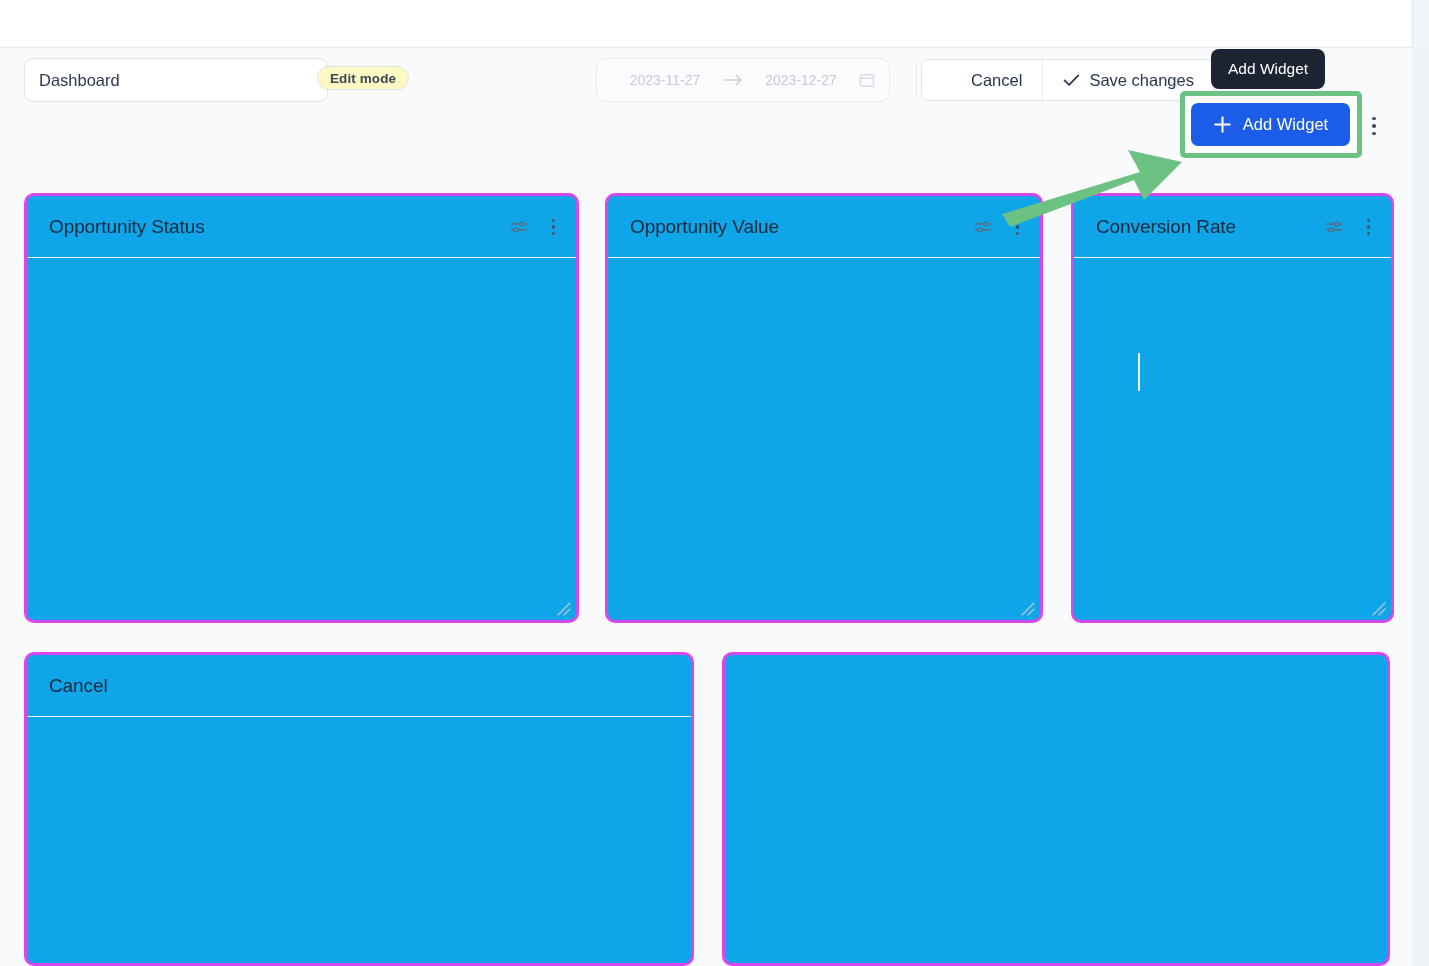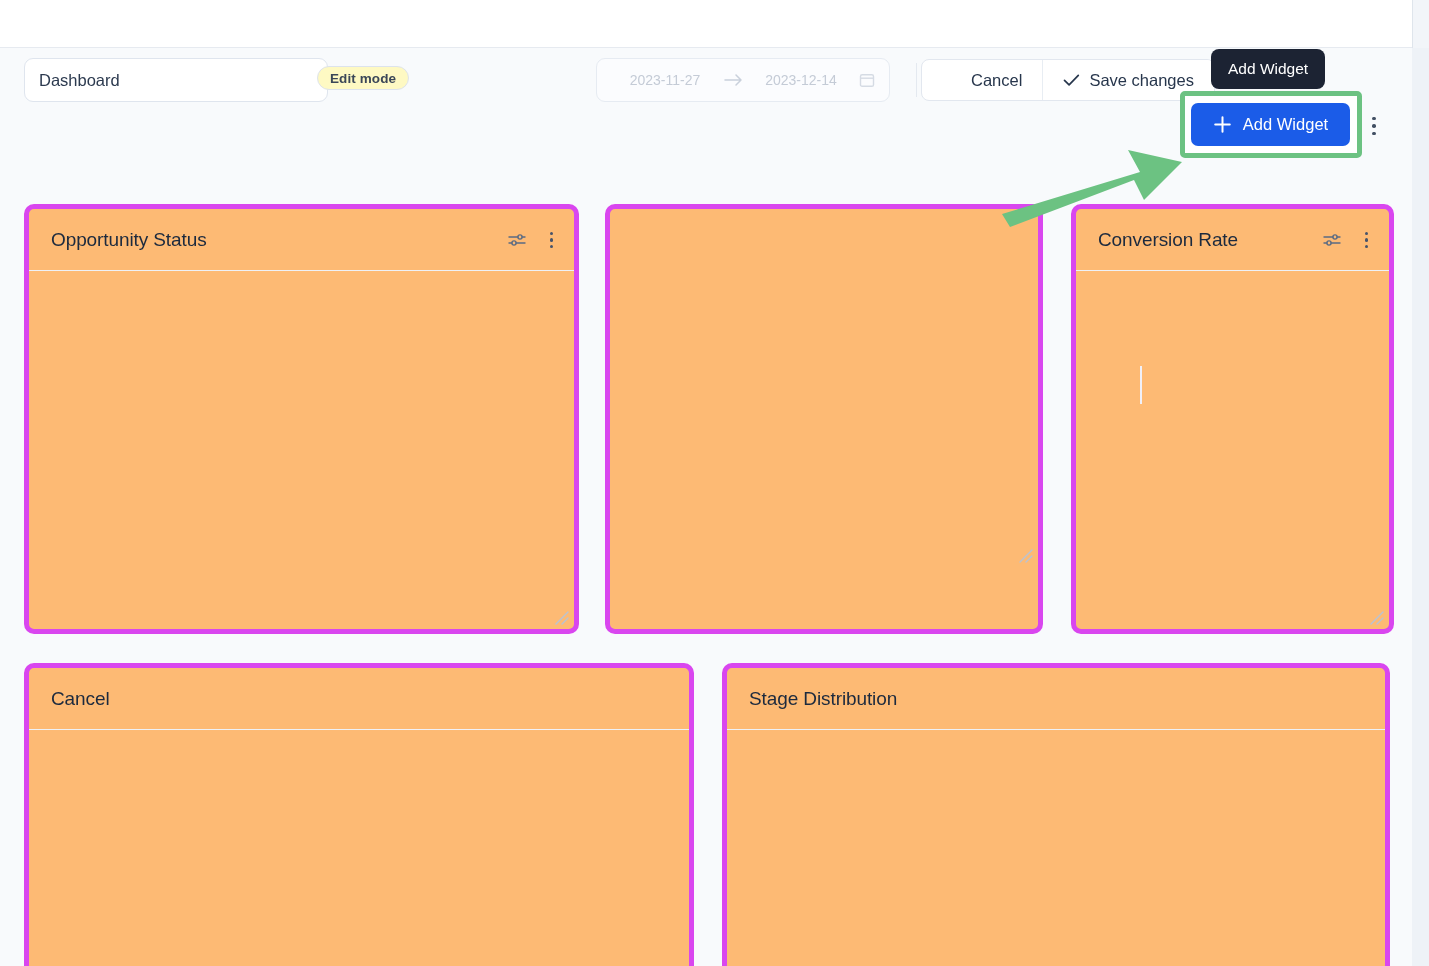--- a/index.html
+++ b/index.html
@@ -232,24 +232,23 @@
     position: absolute;
     left: 0; top: 0;
     width: 1429px; height: 966px;
     pointer-events: none;
     z-index: 5;
   }
 
   
   .widget {
     position: absolute;
-    background: #fdba74;
-    border: 5px solid #d946ef;
+    background: #0ea5e9;
+    border: 3px solid #d946ef;
     border-radius: 10px;
-    margin-top: 11px;
   }
   .widget-head {
     position: relative;
     height: 62px;
     border-bottom: 1px solid #eef1f6;
     display: flex;
     align-items: center;
     padding: 0 22px;
   }
   .widget-title {
@@ -321,21 +320,21 @@
     <span>Edit mode</span>
   </div>
 
   <div id="date-range">
     <span id="date-from" class="date-val">2023-11-27</span>
     <span id="date-arrow">
       <svg width="19" height="14" viewBox="0 0 19 14" fill="none">
         <path d="M1 7h16M12 2l5 5-5 5" stroke="currentColor" stroke-width="1.5" stroke-linecap="round" stroke-linejoin="round"></path>
       </svg>
     </span>
-    <span id="date-to" class="date-val">2023-12-14</span>
+    <span id="date-to" class="date-val">2023-12-27</span>
     <span id="cal-icon">
       <svg width="16" height="16" viewBox="0 0 16 16" fill="none">
         <rect x="1.5" y="2.8" width="13" height="11.5" rx="1.6" stroke="currentColor" stroke-width="1.4"></rect>
         <path d="M1.5 6.2h13" stroke="currentColor" stroke-width="1.4"></path>
       </svg>
     </span>
   </div>
 
   <div id="toolbar-sep"></div>
 
@@ -402,20 +401,37 @@
   <div class="widget-body">
     <span class="resize-handle">
       <svg width="16" height="16" viewBox="0 0 16 16" fill="none">
         <path d="M15 3L3 15M15 9L9 15" stroke="#b9c3d4" stroke-width="1.4" stroke-linecap="round"></path>
       </svg>
     </span>
   </div>
 </div>
 
 <div class="widget" style="left:605px; top:193px; width:438px; height:430px;">
+  <div class="widget-head">
+    <span class="widget-title">Opportunity Value</span>
+    <span class="head-actions">
+      <span class="sliders-icon">
+        <svg width="18" height="16" viewBox="0 0 18 16" fill="none">
+          <path d="M1 5h9M14 5h3M1 11h3M8 11h9" stroke="currentColor" stroke-width="1.4" stroke-linecap="round"></path>
+          <circle cx="12" cy="5" r="2.1" stroke="currentColor" stroke-width="1.4"></circle>
+          <circle cx="6" cy="11" r="2.1" stroke="currentColor" stroke-width="1.4"></circle>
+        </svg>
+      </span>
+      <span class="kebab">
+        <span></span>
+          <span></span>
+          <span></span>
+      </span>
+    </span>
+  </div>
   <div class="widget-body">
     <span class="resize-handle">
       <svg width="16" height="16" viewBox="0 0 16 16" fill="none">
         <path d="M15 3L3 15M15 9L9 15" stroke="#b9c3d4" stroke-width="1.4" stroke-linecap="round"></path>
       </svg>
     </span>
   </div>
 </div>
 
 <div class="widget" style="left:1071px; top:193px; width:323px; height:430px;">
@@ -448,17 +464,14 @@
 
 <div class="widget" style="left:24px; top:652px; width:670px; height:314px;">
   <div class="widget-head">
     <span class="widget-title">Cancel</span>
   </div>
   <div class="widget-body"></div>
   <div class="faint-hline" style="left:344px; top:61px; width:235px;"></div>
 </div>
 
 <div class="widget" style="left:722px; top:652px; width:668px; height:314px;">
-  <div class="widget-head">
-    <span class="widget-title">Stage Distribution</span>
-  </div>
   <div class="widget-body"></div>
 </div>
 
 </body></html>

